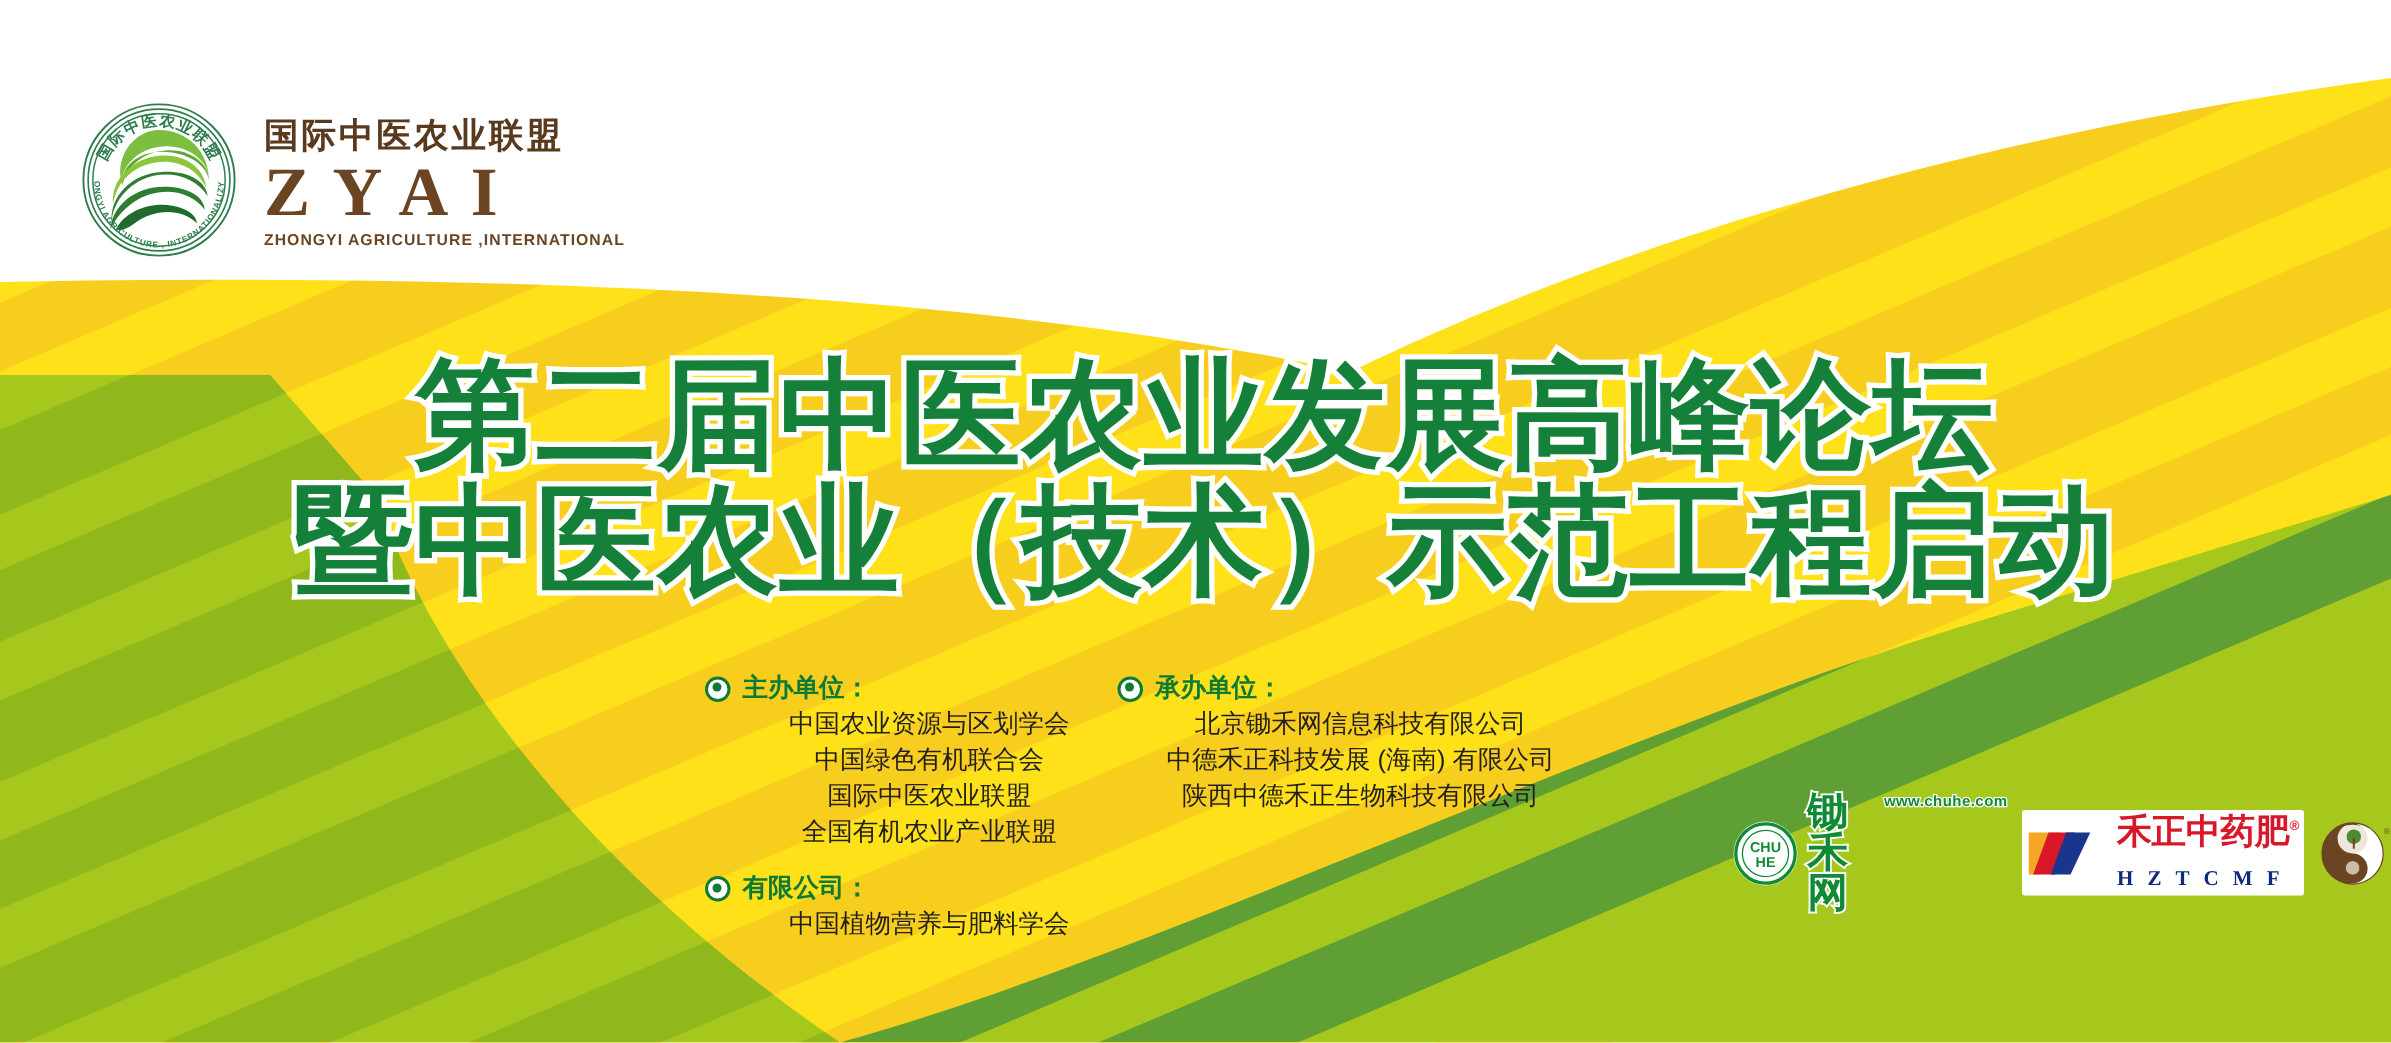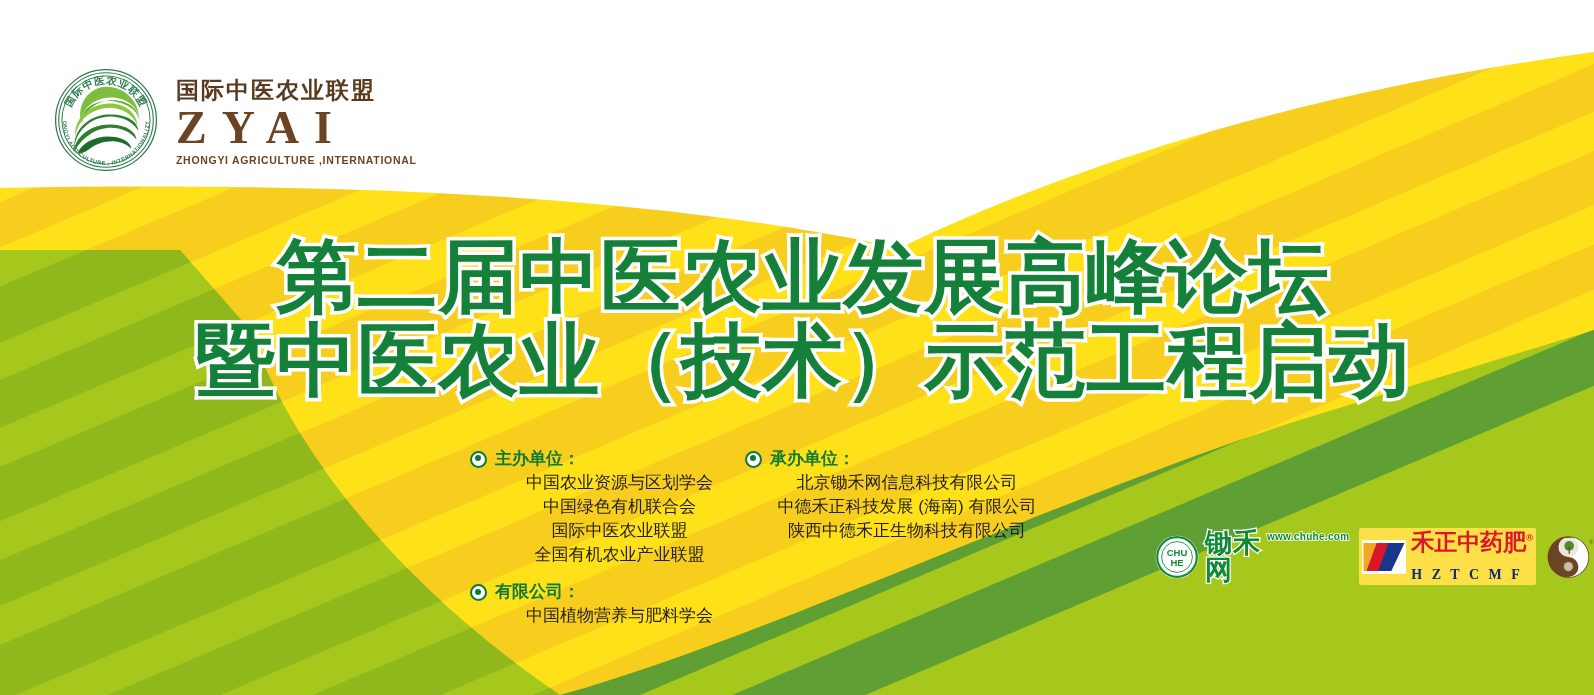--- a/index.html
+++ b/index.html
@@ -102,21 +102,21 @@
     letter-spacing:1px;
     -webkit-text-stroke:2.5px #ffffff;paint-order:stroke fill;
   }
   #sp-chuhe .url{
     font-size:10px;font-weight:700;color:#118a36;letter-spacing:0.3px;
     margin-top:2px;
     -webkit-text-stroke:1.6px #ffffff;paint-order:stroke fill;
   }
 
   
-  #sp-hz{gap:5px;background:#fde047;padding:3px 3px;border-radius:2px;}
+  #sp-hz{gap:16px;background:#ffffff;padding:3px 3px;border-radius:2px;}
   #sp-hz .zmark{width:44px;height:34px;flex:0 0 auto;}
   #sp-hz .txtwrap{display:flex;flex-direction:column;line-height:1;}
   #sp-hz .cn{font-size:23px;font-weight:700;color:#d8182a;letter-spacing:0px;white-space:nowrap;}
   #sp-hz .cn sup{font-size:9px;vertical-align:super;}
   #sp-hz .en{
     font-size:14px;font-weight:700;color:#0f2a7a;letter-spacing:3px;
     margin-top:14px;font-family:"Liberation Serif","DejaVu Serif",serif;
   }
 
   

